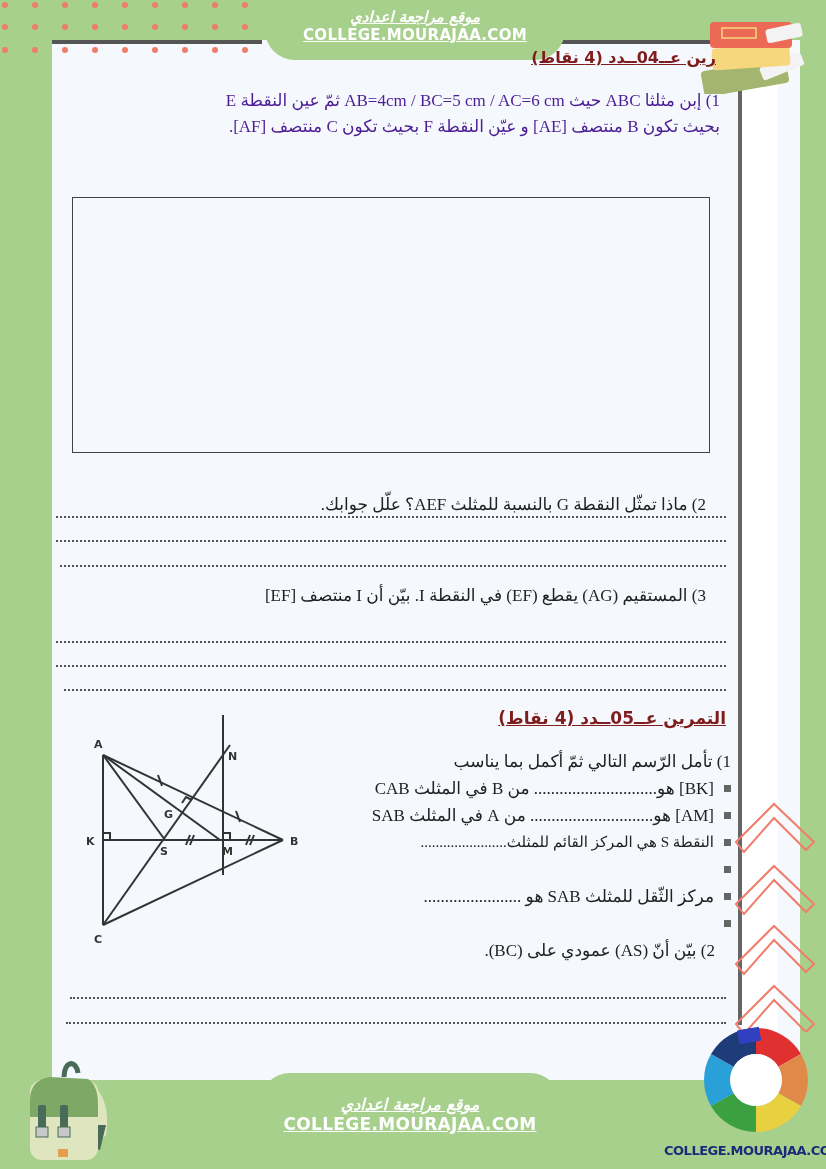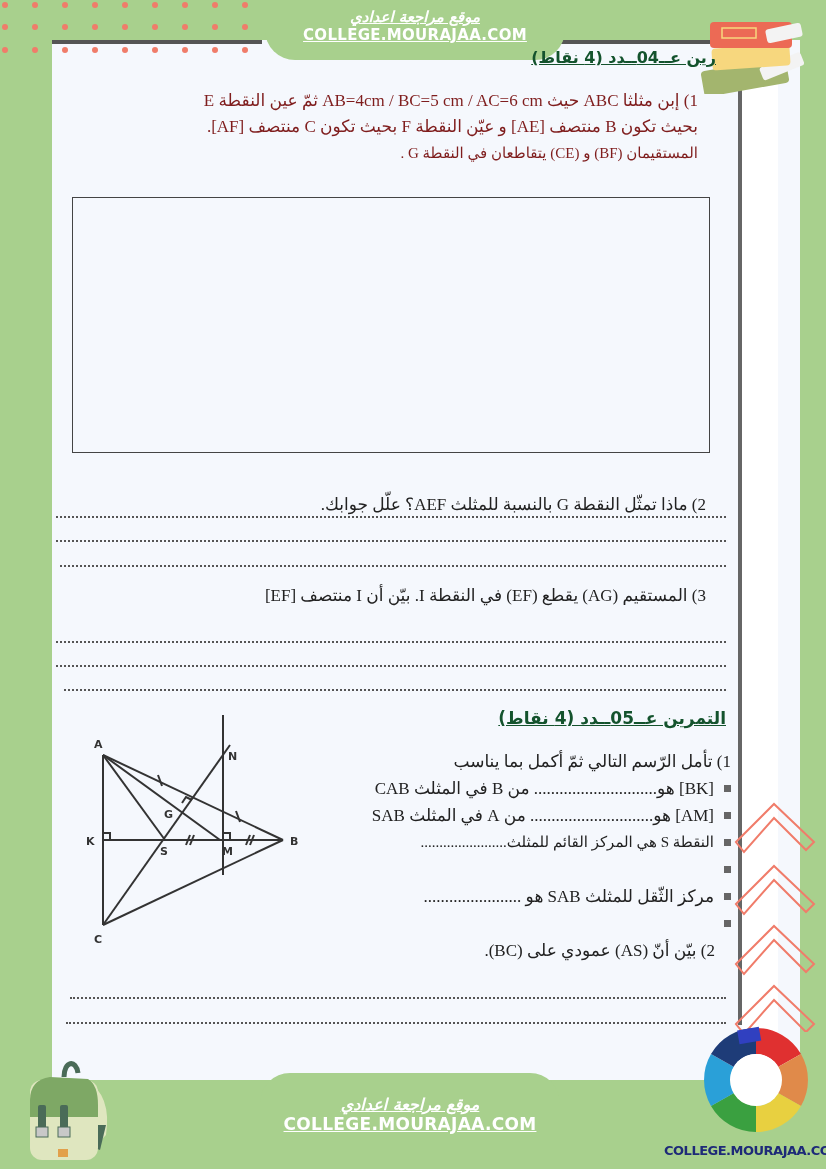--- a/index.html
+++ b/index.html
@@ -39,23 +39,23 @@
     background:#a8d08d; border-radius:30px 30px 0 0;
     text-align:center; color:#fff;
     font-family:"DejaVu Sans",sans-serif;
   }
   .pill-ar { font-size:15px; font-weight:bold; text-decoration:underline; display:block; margin-top:8px; direction:rtl;font-style:italic; }
   .pill-en { font-size:15px; font-weight:bold; text-decoration:underline; display:block; letter-spacing:0.3px; }
   .pill-bottom .pill-ar { margin-top:22px; font-size:16px; }
   .pill-bottom .pill-en { font-size:17px; }
   .ex-title {
     position:absolute; font-family:"DejaVu Sans",sans-serif; font-weight:bold;
-    font-size:16px; text-decoration:underline; color:#14532d; direction:rtl;
-  }
-  .para { position:absolute; right:128px; color:#7f1d1d; font-size:17px; direction:rtl; text-align:right; line-height:26px; }
+    font-size:16px; text-decoration:underline; color:#7f1d1d; direction:rtl;
+  }
+  .para { position:absolute; right:106px; color:#4c1d95; font-size:17px; direction:rtl; text-align:right; line-height:26px; }
   .q { position:absolute; color:#222; font-size:17px; direction:rtl; text-align:right; }
   .answer-line {
     position:absolute; height:0; border-bottom:2px dotted #555;
   }
   .draw-box {
     position:absolute; left:72px; top:197px; width:636px; height:254px;
     border:1.5px solid #444; background:#f5f8fd;
   }
   .bullets { position:absolute; right:95px; top:748px; width:460px; color:#222; font-size:17px; direction:rtl; }
   .bullets .row { height:27px; line-height:27px; display:flex; align-items:center; justify-content:flex-start; gap:10px; white-space:nowrap; }
@@ -128,21 +128,20 @@
     <rect x="66" y="14" width="36" height="14" rx="3" fill="#f3f3f3" transform="rotate(-12 84 21)"></rect>
     <rect x="22" y="16" width="34" height="10" fill="none" stroke="#f7d77e" stroke-width="1.5"></rect>
   </g>
 </svg>
 
 <div class="ex-title" style="right:110px; top:48px;">رين عــ04ــدد (4 نقاط)</div>
 
 <div class="para" style="top:88px; width:600px;">
   <div>1) إبن مثلثا ABC حيث AB=4cm   /   BC=5 cm   /   AC=6 cm    ثمّ عين النقطة E</div>
   <div style="margin-right:0;">بحيث تكون B منتصف [AE] و عيّن النقطة F بحيث تكون C منتصف [AF].</div>
-  <div style="font-size:15px;">المستقيمان (BF) و (CE) يتقاطعان في النقطة G .</div>
 </div>
 
 <div class="draw-box"></div>
 
 <div class="q" style="right:120px; top:460px;margin-top:34px;">2) ماذا تمثّل النقطة G بالنسبة للمثلث AEF؟ علّل جوابك.</div>
 <div class="answer-line" style="left:56px; width:670px; top:516px;"></div>
 <div class="answer-line" style="left:56px; width:670px; top:540px;"></div>
 <div class="answer-line" style="left:60px; width:666px; top:565px;"></div>
 
 <div class="q" style="right:120px; top:585px;">3) المستقيم (AG) يقطع (EF) في النقطة I. بيّن أن I منتصف [EF]</div>

